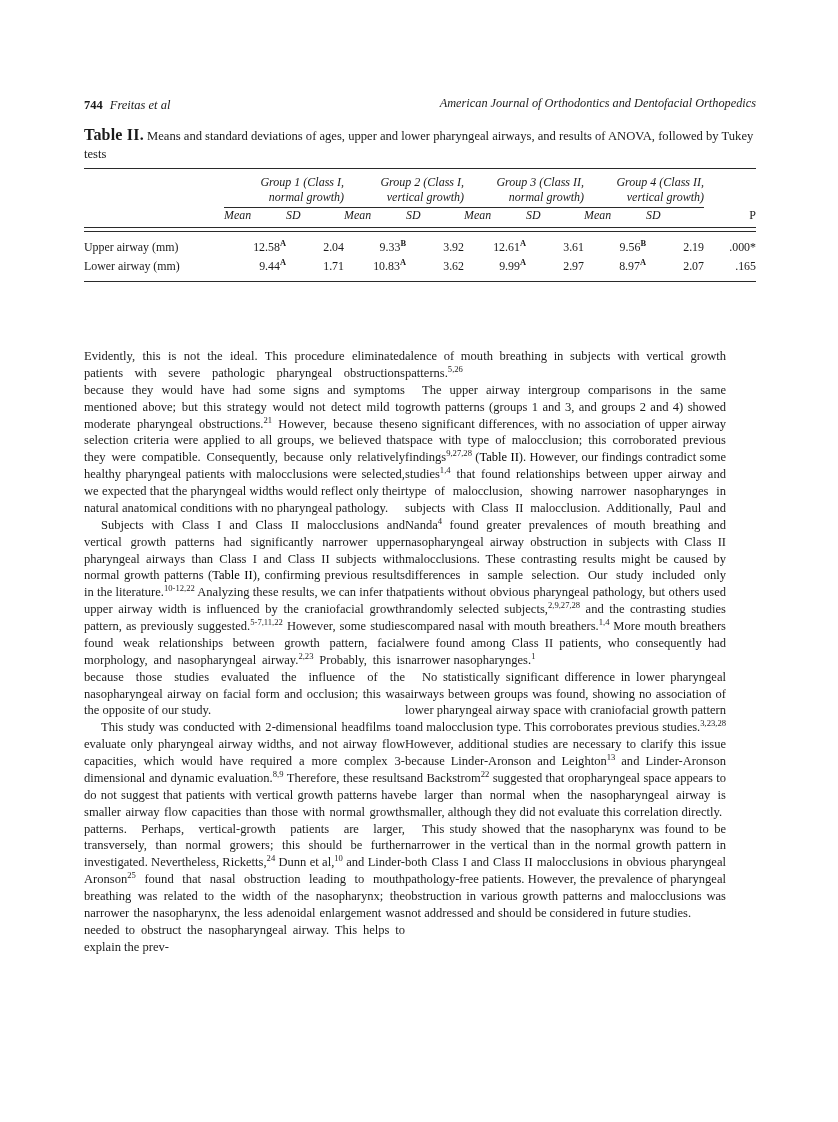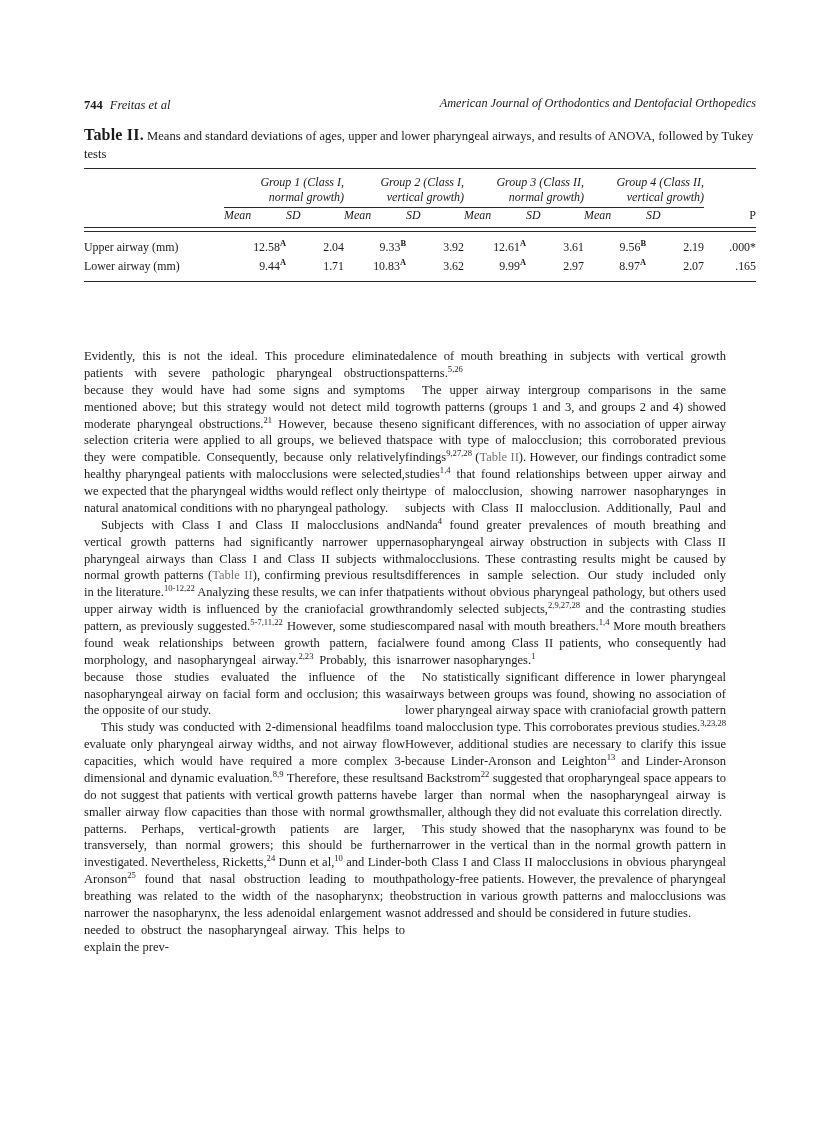--- a/index.html
+++ b/index.html
@@ -66,21 +66,21 @@
   .cols{position:absolute;left:84px;top:348px;width:672px;
         display:flex;}
   .col{width:321px;}
   .col p{
     margin:0;font-size:12.55px;line-height:1.345;
     text-align:justify;text-justify:inter-word;
     hyphens:none;
   }
   .col p.ind{text-indent:17px;}
   .col p sup{font-size:8.6px;vertical-align:super;line-height:0;}
-  a.xref{color:#737373;text-decoration:none;}
+  a.xref{color:#000000;text-decoration:none;}
 </style>
 </head>
 <body>
 
 <div class="page">
 
   <div class="runhead">
     <div class="rh-left">
       <span class="folio">744</span><span>Freitas et al</span>
     </div>

